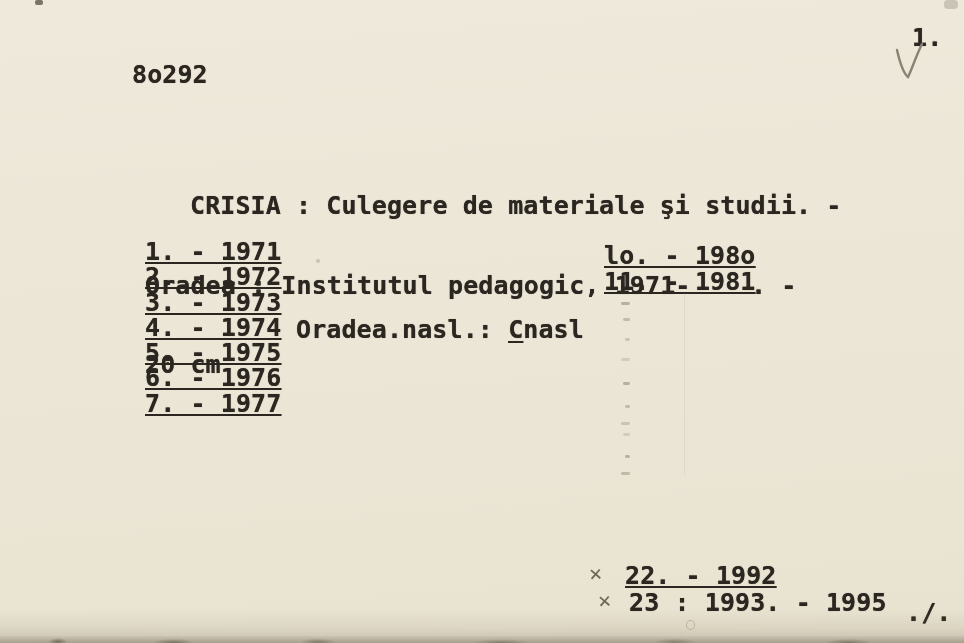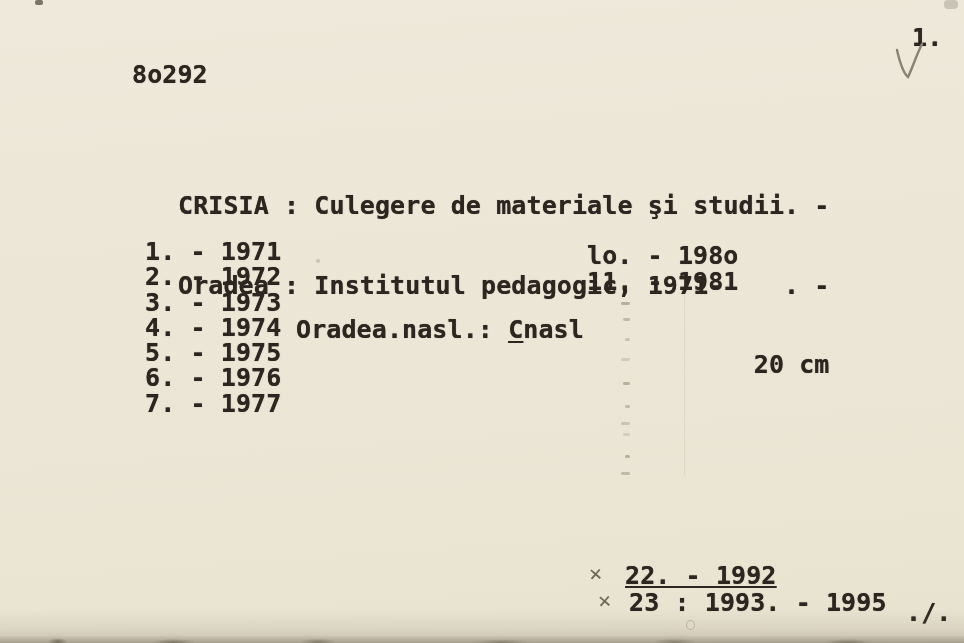--- a/index.html
+++ b/index.html
@@ -21,26 +21,26 @@
   }
 
   .pencil { color: #6f6859; font-weight: normal; text-shadow: none; }
 
   .call-number { position: absolute; left: 132px; top: 60px; }
 
   .page-number { position: absolute; left: 912px; top: 23px; }
 
   .check { position: absolute; left: 893px; top: 40px; width: 36px; height: 44px; }
 
-  .title-block { position: absolute; left: 133px; top: 140px; line-height: 26.5px; text-align: right; }
+  .title-block { position: absolute; left: 145px; top: 140px; line-height: 26.5px; }
   .title-block .line:first-child { text-indent: 45px; }
 
-  .vol-col { position: absolute; line-height: 25.3px; }
+  .vol-col { position: absolute; line-height: 25.3px; text-decoration: underline; }
   .vol-left  { left: 145px; top: 239px; }
-  .vol-right { left: 587px; top: 243px; line-height: 25.6px; }
+  .vol-right { left: 604px; top: 243px; line-height: 25.6px; }
 
   .note { position: absolute; left: 296px; top: 315px; }
   .note .u {
     text-decoration: underline;
     text-decoration-thickness: 2px;
     text-underline-offset: 3px;
   }
 
   .x-mark {
     position: absolute;

